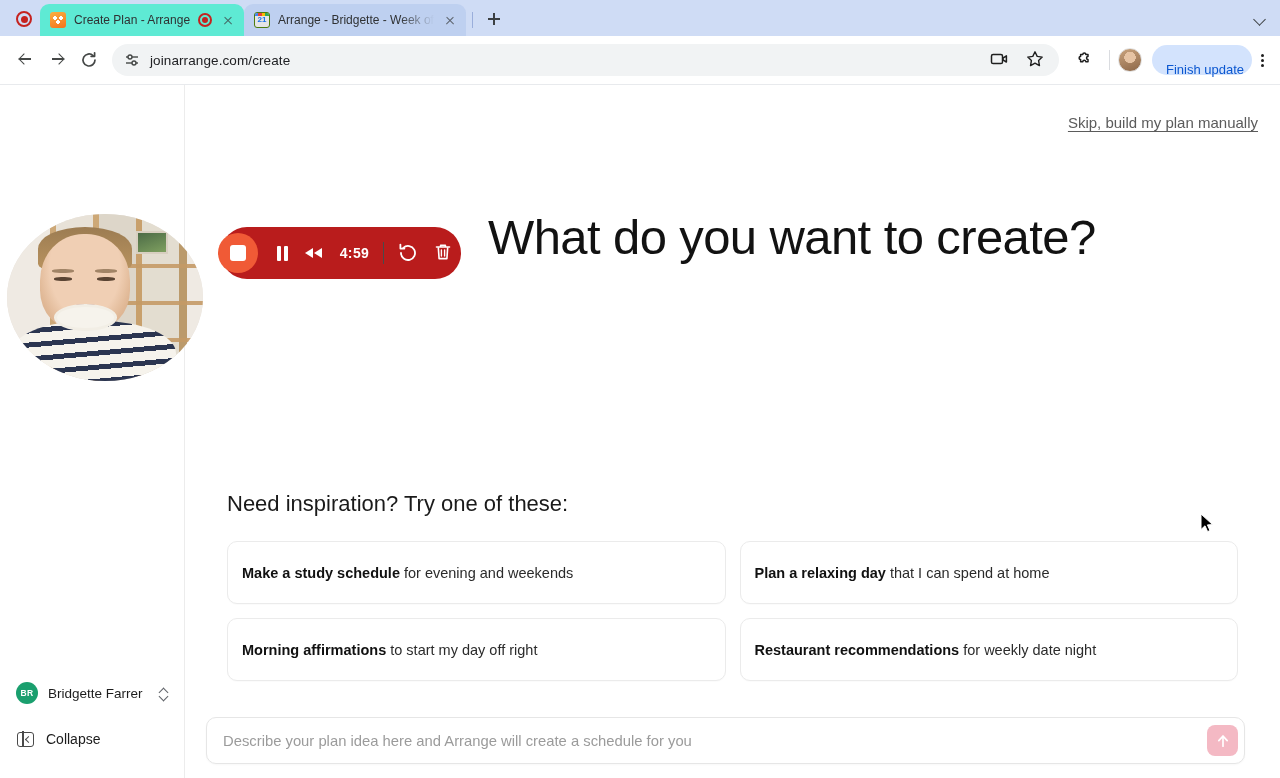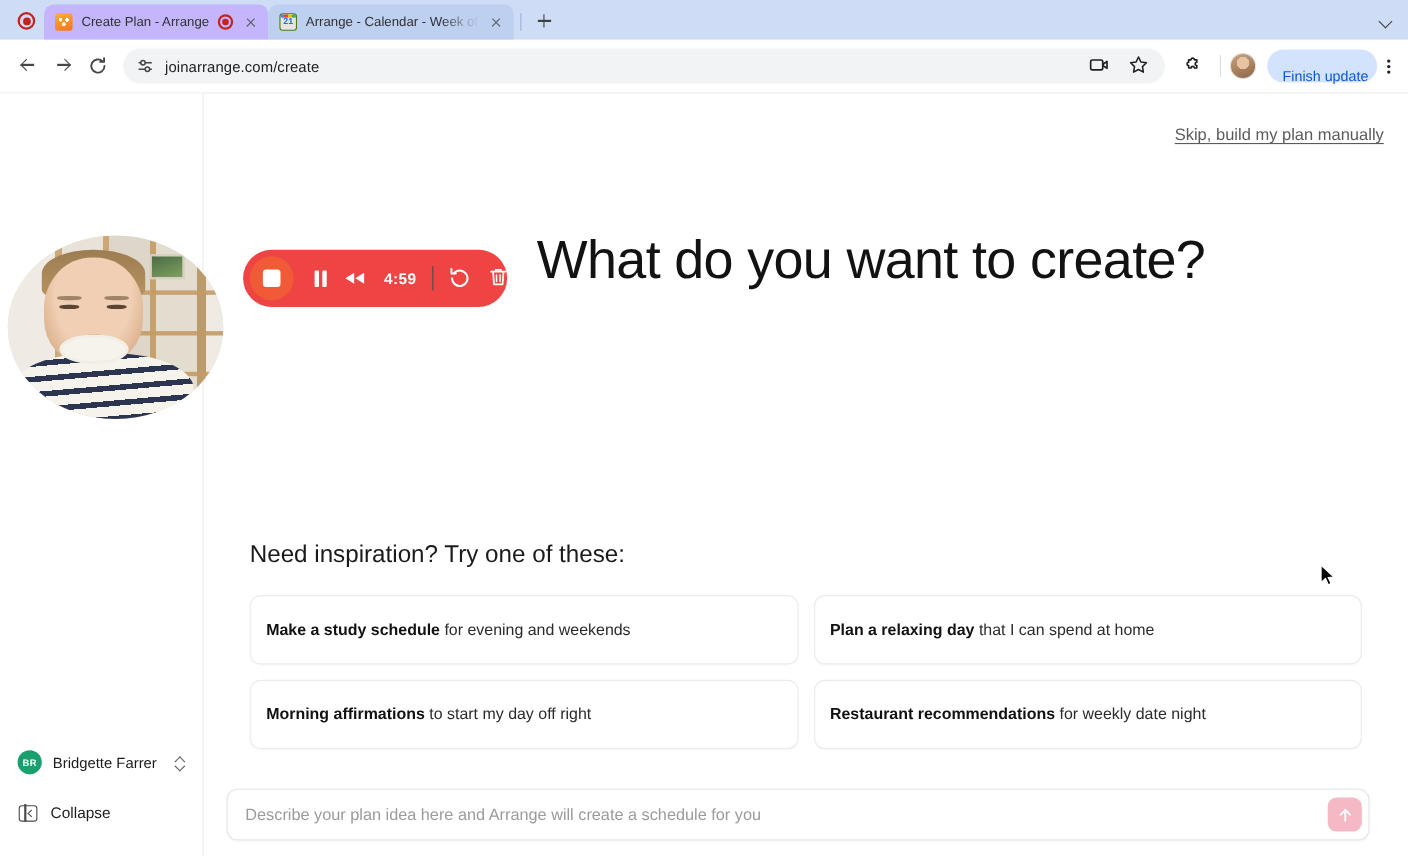--- a/index.html
+++ b/index.html
@@ -38,21 +38,21 @@
     display: flex;
     align-items: center;
     gap: 8px;
     padding: 0 8px 0 10px;
     border-radius: 9px 9px 0 0;
     font-size: 12px;
     color: #2f3133;
     max-width: 240px;
     position: relative;
   }
-  .tab.active { background: #c4b5fd; }
+  .tab.active { background: #5eead4; }
   .tab.inactive { background: #bed0f0; }
   .tab-favicon {
     width: 16px; height: 16px; flex: none;
     border-radius: 3px;
     display: flex; align-items: center; justify-content: center;
     overflow: hidden;
   }
   .fav-arrange {
     background: linear-gradient(160deg,#fbb040,#f4731c);
     position: relative;
@@ -381,27 +381,28 @@
     border-radius: 50%;
     background: #f6f3ec;
     border: 3px solid #f2eee5;
   }
 
   
   .recorder {
     position: absolute;
     left: 36px; top: 142px;
     width: 240px; height: 52px;
-    background: #ef4444;
+    background: #b91c1c;
     border-radius: 26px;
     display: flex;
     align-items: center;
     padding: 0 14px 0 6px;
     gap: 0;
     z-index: 30;
+    justify-content: center;
   }
   .rec-stop {
     width: 40px; height: 40px;
     border-radius: 50%;
     background: #f05a36;
     display: flex; align-items: center; justify-content: center;
     flex: none;
   }
   .rec-stop::after {
     content: ""; width: 16px; height: 16px; border-radius: 3px; background: #ffffff;
@@ -541,21 +542,21 @@
       <span class="tab-favicon fav-arrange"></span>
       <span class="tab-title">Create Plan - Arrange</span>
       <span class="tab-rec"></span>
       <span class="tab-close"></span>
     </div>
 
     <div class="tab inactive">
       <span class="tab-favicon fav-cal">
         <span class="cal-top"></span>21
       </span>
-      <span class="tab-title">Arrange - Calendar - Week of</span>
+      <span class="tab-title">Arrange - Bridgette - Week of</span>
       <span class="tab-close"></span>
     </div>
 
     <div class="tab-sep"></div>
     <div class="newtab"></div>
 
     <div class="tabstrip-right">
       <div class="chev-down"></div>
     </div>
   </div>

